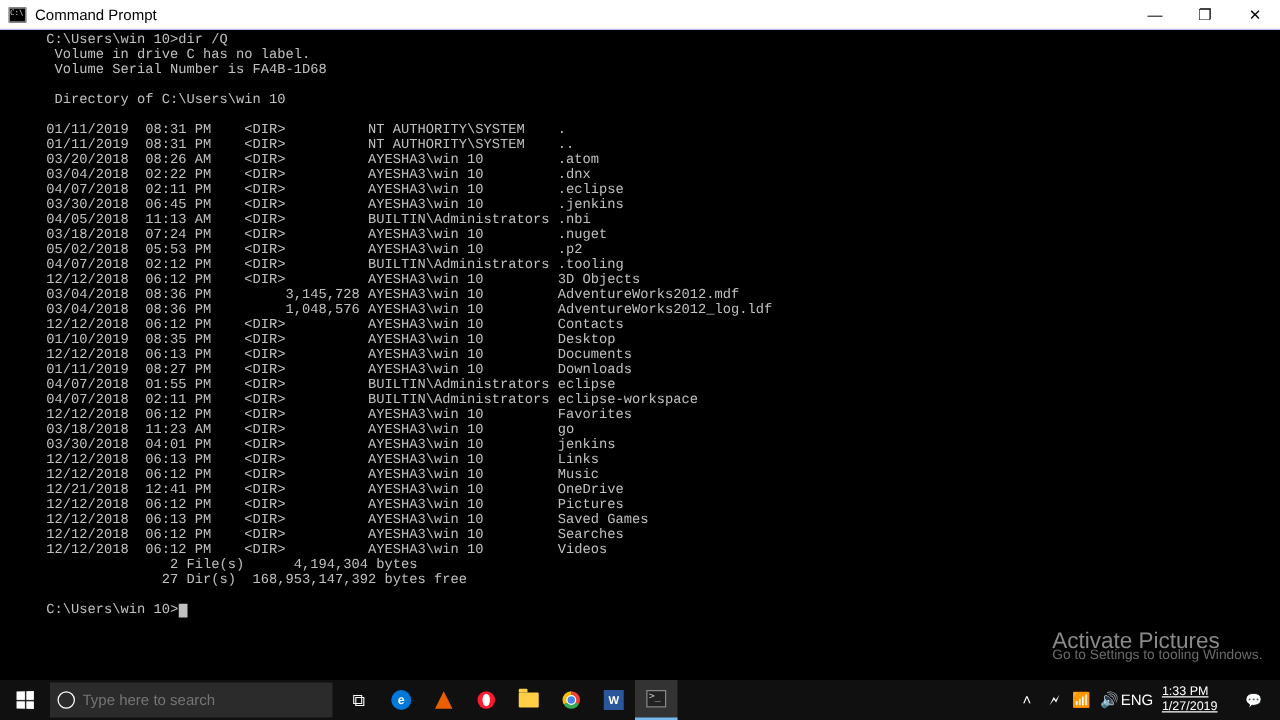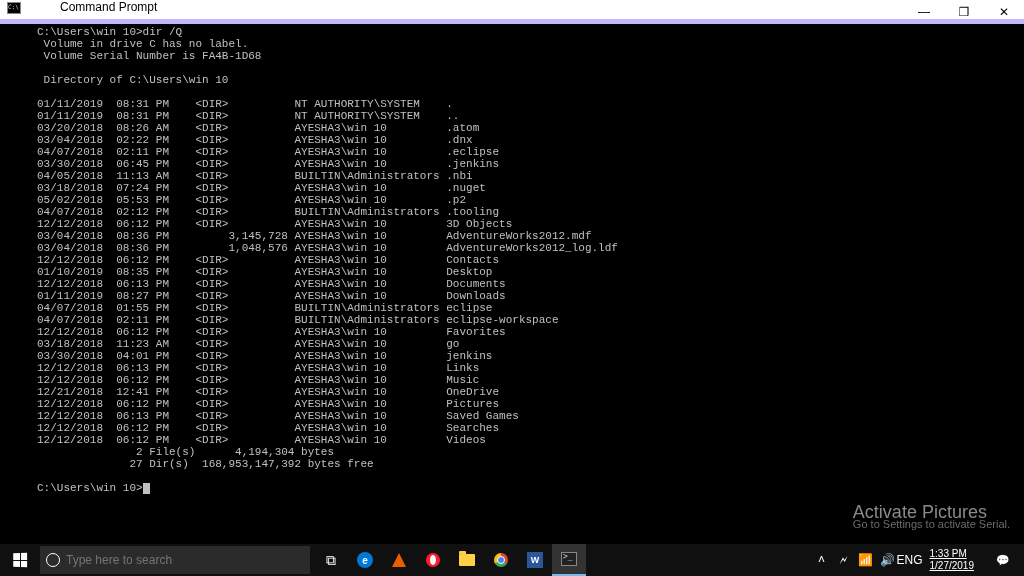--- a/index.html
+++ b/index.html
@@ -1,32 +1,32 @@
 <!DOCTYPE html>
 <html><head>
 <meta charset="utf-8">
 <style>
   * { margin: 0; padding: 0; box-sizing: border-box; }
   html, body { width: 1024px; height: 576px; overflow: hidden; font-family: "Segoe UI", Tahoma, sans-serif; background: #000; }
   .window { width: 1024px; height: 576px; background: #000; display: flex; flex-direction: column; }
-  .titlebar { height: 24px; background: #fff; display: flex; align-items: flex-start; color: #000; font-size: 12px; border-bottom: 5px solid #c4b5fd; gap: 32px; }
+  .titlebar { height: 24px; background: #fff; display: flex; align-items: center; color: #000; font-size: 12px; border-bottom: 1px solid #c4b5fd; }
   .titlebar .icon { width: 16px; height: 16px; margin: 0 6px; display: flex; align-items: center; justify-content: center; }
   .titlebar .title { flex: 1; }
   .titlebar .winctl { display: flex; }
   .titlebar .winctl .btn { width: 40px; height: 24px; display: flex; align-items: center; justify-content: center; font-size: 12px; cursor: default; }
   .terminal { flex: 1; background: #000; color: #c0c0c0; font-family: Consolas, "Courier New", monospace; font-size: 11px; line-height: 12px; padding: 2px 4px; white-space: pre; position: relative; margin-left: 33px; }
   .terminal .prompt-line { white-space: pre; }
   .terminal .cursor { display: inline-block; width: 7px; height: 11px; background: #c0c0c0; vertical-align: text-bottom; animation: blink 1s step-end infinite; }
   @keyframes blink { 50% { opacity: 0; } }
   .activate { position: absolute; right: 14px; bottom: 14px; color: #6b6b6b; font-family: "Segoe UI", sans-serif; text-align: left; }
   .activate .h { font-size: 18px; color: #8a8a8a; }
   .activate .s { font-size: 11px; }
   .taskbar { height: 32px; background: #101010; display: flex; align-items: center; color: #fff; font-size: 12px; }
   .taskbar .start { width: 40px; height: 32px; display: flex; align-items: center; justify-content: center; }
-  .taskbar .search { display: flex; align-items: center; background: #2b2b2b; height: 28px; width: 270px; border-radius: 0; margin-right: 4px; }
+  .taskbar .search { display: flex; align-items: center; background: #2b2b2b; height: 28px; width: 226px; border-radius: 0; margin-right: 4px; }
   .taskbar .search .cortana { width: 26px; display: flex; align-items: center; justify-content: center; }
   .taskbar .search input { background: transparent; border: none; color: #ccc; font-size: 12px; outline: none; width: 190px; }
   .taskbar .tbtn { width: 34px; height: 32px; display: flex; align-items: center; justify-content: center; color: #fff; font-size: 14px; }
   .taskbar .app { width: 34px; height: 32px; display: flex; align-items: center; justify-content: center; position: relative; }
   .taskbar .app.active { background: #333; border-bottom: 2px solid #76b9ed; }
   .taskbar .spacer { flex: 1; }
   .taskbar .tray { display: flex; align-items: center; gap: 6px; padding: 0 4px; color: #fff; font-size: 11px; }
   .taskbar .tray .ico { width: 16px; height: 16px; display: flex; align-items: center; justify-content: center; font-size: 12px; }
   .taskbar .clock { text-align: left; font-size: 10px; line-height: 12px; padding: 0 6px; text-decoration: underline; }
   .taskbar .notif { width: 34px; display: flex; align-items: center; justify-content: center; }
@@ -95,21 +95,21 @@
 12/12/2018  06:13 PM    &lt;DIR&gt;          AYESHA3\win 10         Links
 12/12/2018  06:12 PM    &lt;DIR&gt;          AYESHA3\win 10         Music
 12/21/2018  12:41 PM    &lt;DIR&gt;          AYESHA3\win 10         OneDrive
 12/12/2018  06:12 PM    &lt;DIR&gt;          AYESHA3\win 10         Pictures
 12/12/2018  06:13 PM    &lt;DIR&gt;          AYESHA3\win 10         Saved Games
 12/12/2018  06:12 PM    &lt;DIR&gt;          AYESHA3\win 10         Searches
 12/12/2018  06:12 PM    &lt;DIR&gt;          AYESHA3\win 10         Videos
                2 File(s)      4,194,304 bytes
               27 Dir(s)  168,953,147,392 bytes free
 
-</span><span class="prompt-line">C:\Users\win 10&gt;</span><span class="cursor"></span><div class="activate"><div class="h">Activate Pictures</div><div class="s">Go to Settings to activate Serial.</div></div></div>
+</span><span class="prompt-line">C:\Users\win 10&gt;</span><span class="cursor"></span><div class="activate"><div class="h">Activate Pictures</div><div class="s">Go to Settings to tooling Windows.</div></div></div>
 
   <div class="taskbar">
     <div class="start">
         <div class="winlogo">
           <span></span>
           <span></span>
           <span></span>
           <span></span>
         </div>
       </div>

